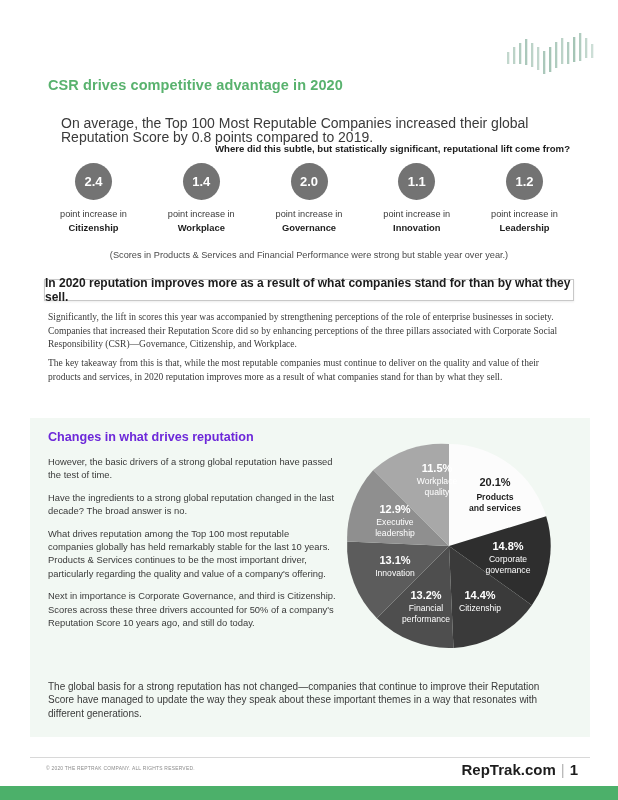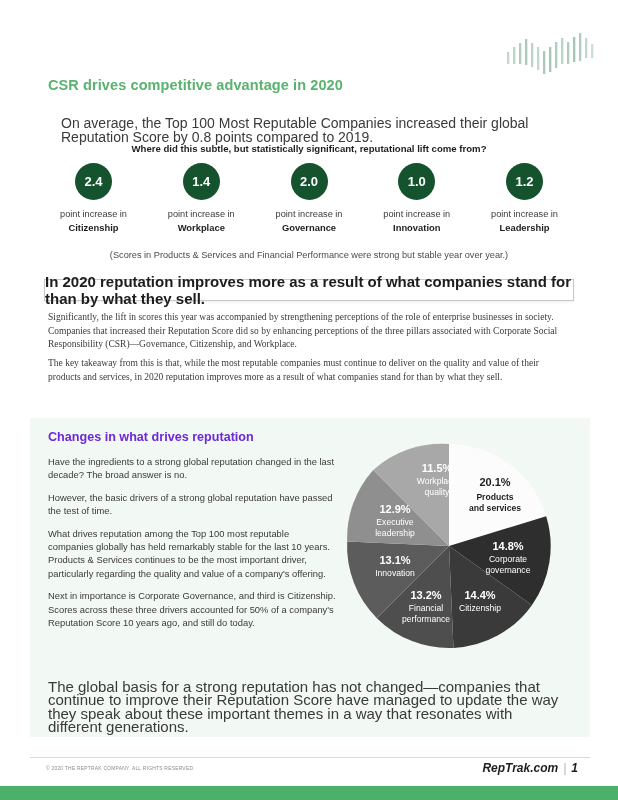--- a/index.html
+++ b/index.html
@@ -62,21 +62,21 @@
     font-size: 14px;
     line-height: 14px;
     color: #3a3a3a;
   }
 
   .subhead {
     position: absolute;
     top: 143px;
     left: 48px;
     width: 522px;
-    text-align: center;
+    text-align: right;
     font-size: 9.6px;
     font-weight: bold;
     color: #1d1d1d;
   }
 
   
   .stats {
     position: absolute;
     top: 163px;
     left: 40px;
@@ -85,21 +85,21 @@
     justify-content: space-between;
   }
   .stat {
     width: 107px;
     text-align: center;
   }
   .stat .bubble {
     width: 37px;
     height: 37px;
     border-radius: 50%;
-    background: #14532d;
+    background: #737373;
     color: #ffffff;
     font-size: 13px;
     font-weight: bold;
     line-height: 37px;
     margin: 0 auto 8px auto;
     text-align: center;
   }
   .stat .lbl1 {
     font-size: 9.2px;
     color: #3a3a3a;
@@ -128,21 +128,21 @@
     top: 279px;
     left: 44px;
     width: 530px;
     height: 22px;
     box-sizing: border-box;
     border: 1px solid #c8c8c8;
     background: #ffffff;
     display: flex;
     align-items: center;
     justify-content: center;
-    font-size: 15px;
+    font-size: 12px;
     font-weight: bold;
     color: #1d1d1d;
     box-shadow: 0 1px 2px rgba(0,0,0,.08);
   }
 
   p.body {
     position: absolute;
     left: 48px;
     width: 518px;
     margin: 0;
@@ -188,21 +188,21 @@
   }
 
   .full-col {
     position: absolute;
     top: 262px;
     left: 18px;
     width: 520px;
   }
   .full-col p {
     margin: 0;
-    font-size: 15px;
+    font-size: 10px;
     line-height: 13.4px;
     color: #3a3a3a;
   }
 
   
   .pie-wrap {
     position: absolute;
     top: 22px;
     left: 313px;
     width: 212px;
@@ -236,24 +236,23 @@
     top: 766px;
     left: 46px;
     font-size: 4.9px;
     letter-spacing: .25px;
     color: #8a8a8a;
   }
   .reptrak {
     position: absolute;
     top: 761px;
     right: 40px;
-    font-size: 12px;
+    font-size: 15px;
     font-weight: bold;
     color: #1d1d1d;
-    font-style: italic;
   }
   .reptrak .sep {
     color: #b4b4b4;
     font-weight: normal;
     padding: 0 5px;
   }
   .green-bar {
     position: absolute;
     bottom: 0;
     left: 0;
@@ -307,21 +306,21 @@
         <div class="bubble">1.4</div>
         <div class="lbl1">point increase in</div>
         <div class="lbl2">Workplace</div>
       </div>
       <div class="stat">
         <div class="bubble">2.0</div>
         <div class="lbl1">point increase in</div>
         <div class="lbl2">Governance</div>
       </div>
       <div class="stat">
-        <div class="bubble">1.0</div>
+        <div class="bubble">1.1</div>
         <div class="lbl1">point increase in</div>
         <div class="lbl2">Innovation</div>
       </div>
       <div class="stat">
         <div class="bubble">1.2</div>
         <div class="lbl1">point increase in</div>
         <div class="lbl2">Leadership</div>
       </div>
     </div>
 
@@ -331,22 +330,22 @@
 
     <p class="body" id="para-sig">Significantly, the lift in scores this year was accompanied by strengthening perceptions of the role of enterprise businesses in society. Companies that increased their Reputation Score did so by enhancing perceptions of the three pillars associated with Corporate Social Responsibility (CSR)—Governance, Citizenship, and Workplace.</p>
     <p class="body" id="para-key">The key takeaway from this is that, while the most reputable companies must continue to deliver on the quality and value of their products and services, in 2020 reputation improves more as a result of what companies stand for than by what they sell.</p>
   </div>
 
   <div class="section-green">
 
     <h2 class="title2">Changes in what drives reputation</h2>
 
     <div class="left-col">
+      <p>However, the basic drivers of a strong global reputation have passed the test of time.</p>
       <p>Have the ingredients to a strong global reputation changed in the last decade? The broad answer is no.</p>
-      <p>However, the basic drivers of a strong global reputation have passed the test of time.</p>
       <p>What drives reputation among the Top 100 most reputable companies globally has held remarkably stable for the last 10 years. Products &amp; Services continues to be the most important driver, particularly regarding the quality and value of a company's offering.</p>
       <p>Next in importance is Corporate Governance, and third is Citizenship. Scores across these three drivers accounted for 50% of a company's Reputation Score 10 years ago, and still do today.</p>
     </div>
 
     <div class="pie-wrap">
       <svg width="212" height="212" viewBox="0 0 212 212">
         <g>
 
           <path d="M106 106 L106 4 A102 102 0 0 1 203.18 76.19 Z" fill="#fcfcfc"></path>
 

